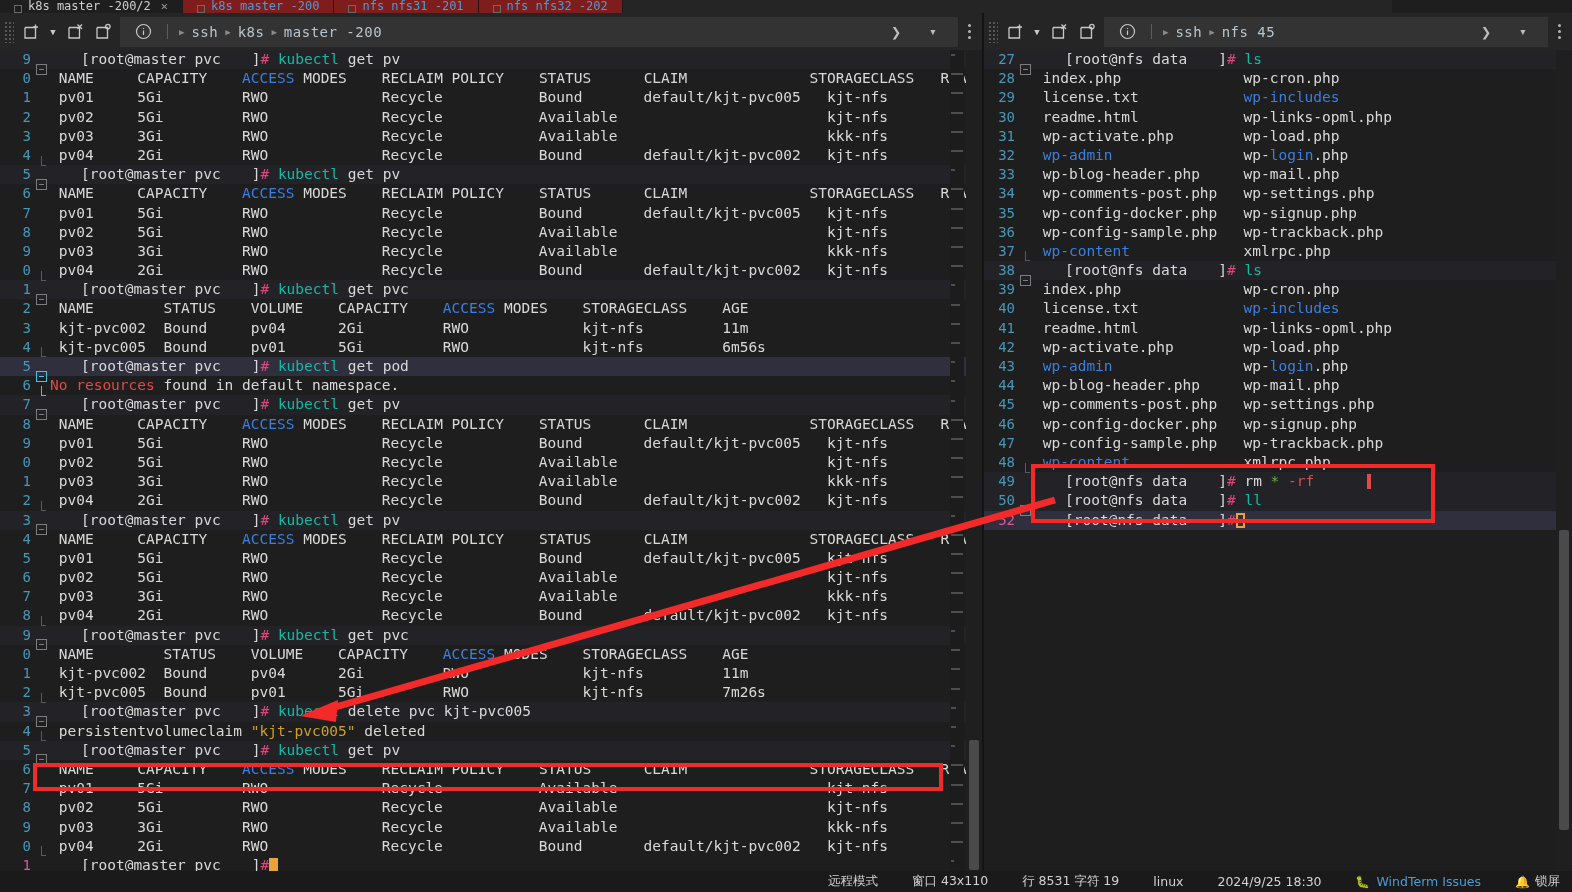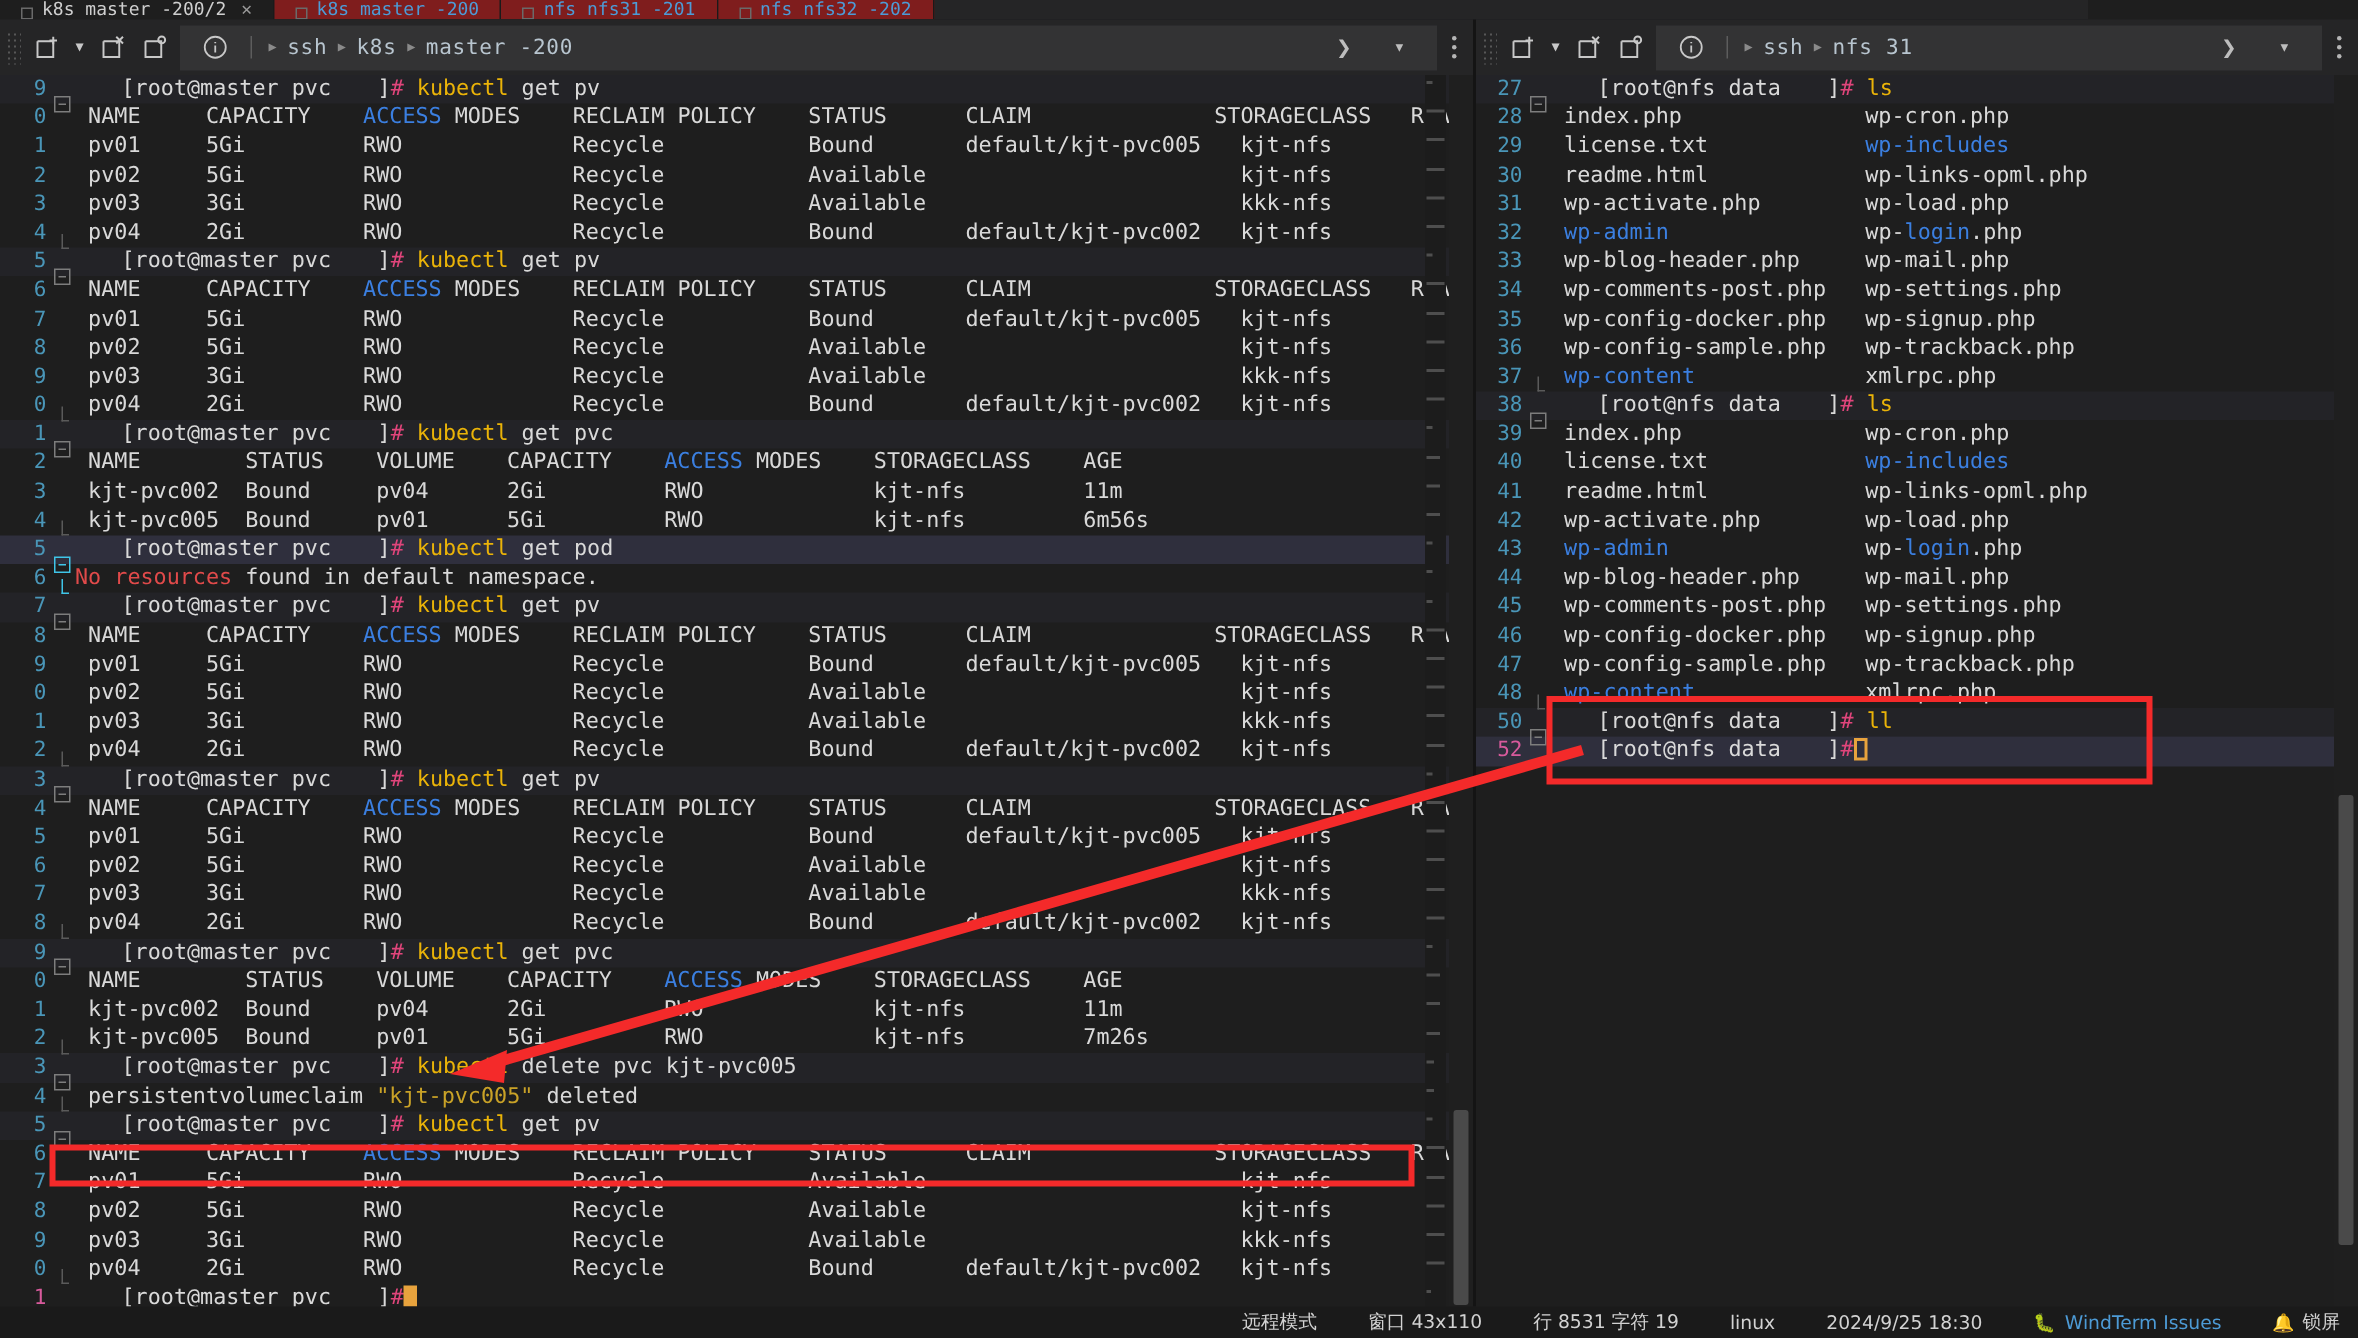--- a/index.html
+++ b/index.html
@@ -75,21 +75,21 @@
              background:#5a5a5a;}
   .fold .end{ position:absolute; left:7px; top:0; height:10px; width:1px;
               background:#5a5a5a;}
   .fold .end:after{ content:""; position:absolute; top:9px; left:0; width:5px;
                     height:1px; background:#5a5a5a;}
   .fold .end.cy{ background:#3fc5e8;}
   .fold .end.cy:after{ background:#3fc5e8;}
   .txt{ color:#cfcfcf; flex:1; overflow:hidden;}
   .c-br{ color:#d9d9d9;margin-left:31px; }   
   .c-hash{ color:#e0457b; } 
-  .c-cmd{ color:#eab308; }  
+  .c-cmd{ color:#14b8a6; }  
   .c-w  { color:#d9d9d9; }
   .c-blue{ color:#3b7fe0; }
   .c-red { color:#e04a4a; }
   .c-yel { color:#c9a227; }
   .c-grn { color:#6aa84f; }
   .cursor{ display:inline-block; width:9px; height:15px; background:#e8a33d;
            vertical-align:-3px; }
   .cursor.hollow{ background:transparent; border:2px solid #e8a33d; }
   .cursor.red{ background:#e04a4a; width:4px;}
 
@@ -314,21 +314,21 @@
       <span class="tbtn">
         <svg width="17" height="17" viewBox="0 0 17 17" fill="none" stroke="#c8c8c8" stroke-width="1.2">
           <circle cx="8.5" cy="8.5" r="7"></circle>
             <path d="M8.5 7.4 L8.5 12 M8.5 5 L8.5 5.9"></path>
         </svg>
       </span>
       <span class="sep"></span>
       <span class="arr">▶</span>
       <span class="crumb">ssh</span>
       <span class="arr">▶</span>
-      <span class="crumb">nfs 31</span>
+      <span class="crumb">nfs 45</span>
       <span style="flex:1"></span>
       <span class="chev">❯</span>
       <span class="chev" style="font-size:13px">▾</span>
     </div>
     <div class="tb-right">
       <div class="kebab">
           <i></i>
           <i></i>
           <i></i>
         </div>
@@ -351,20 +351,21 @@
         <div class="row"><div class="gut">39</div><div class="fold"><span class="ln"></span></div><div class="txt"><span class="c-w"> index.php              wp-cron.php</span></div></div>
         <div class="row"><div class="gut">40</div><div class="fold"><span class="ln"></span></div><div class="txt"><span class="c-w"> license.txt            </span><span class="c-blue">wp-includes</span></div></div>
         <div class="row"><div class="gut">41</div><div class="fold"><span class="ln"></span></div><div class="txt"><span class="c-w"> readme.html            wp-links-opml.php</span></div></div>
         <div class="row"><div class="gut">42</div><div class="fold"><span class="ln"></span></div><div class="txt"><span class="c-w"> wp-activate.php        wp-load.php</span></div></div>
         <div class="row"><div class="gut">43</div><div class="fold"><span class="ln"></span></div><div class="txt"><span class="c-blue"> wp-admin</span><span class="c-w">               wp-</span><span class="c-blue">login</span><span class="c-w">.php</span></div></div>
         <div class="row"><div class="gut">44</div><div class="fold"><span class="ln"></span></div><div class="txt"><span class="c-w"> wp-blog-header.php     wp-mail.php</span></div></div>
         <div class="row"><div class="gut">45</div><div class="fold"><span class="ln"></span></div><div class="txt"><span class="c-w"> wp-comments-post.php   wp-settings.php</span></div></div>
         <div class="row"><div class="gut">46</div><div class="fold"><span class="ln"></span></div><div class="txt"><span class="c-w"> wp-config-docker.php   wp-signup.php</span></div></div>
         <div class="row"><div class="gut">47</div><div class="fold"><span class="ln"></span></div><div class="txt"><span class="c-w"> wp-config-sample.php   wp-trackback.php</span></div></div>
         <div class="row"><div class="gut">48</div><div class="fold"><span class="end"></span></div><div class="txt"><span class="c-blue"> wp-content</span><span class="c-w">             xmlrpc.php</span></div></div>
+        <div class="row alt"><div class="gut">49</div><div class="fold"></div><div class="txt"><span class="c-br">[root@nfs data</span><span class="c-br">]</span><span class="c-hash">#</span><span class="c-w"> rm </span><span class="c-grn">*</span><span class="c-w"> </span><span class="c-red">-rf</span><span class="c-w">      </span><span class="cursor red"></span></div></div>
         <div class="row alt"><div class="gut">50</div><div class="fold"><span class="bx"></span></div><div class="txt"><span class="c-br">[root@nfs data</span><span class="c-br">]</span><span class="c-hash">#</span><span class="c-cmd"> ll</span></div></div>
         <div class="row hl"><div class="gut pink">52</div><div class="fold"></div><div class="txt"><span class="c-br">[root@nfs data</span><span class="c-br">]</span><span class="c-hash">#</span><span class="cursor hollow"></span></div></div>
       </div>
   </div>
   <div class="vscroll">
     <div class="vthumb" style="top:480px;height:300px;"></div>
   </div>
 </div>
 
 <svg class="anno" style="left:0;top:0;width:1572px;height:892px;">

